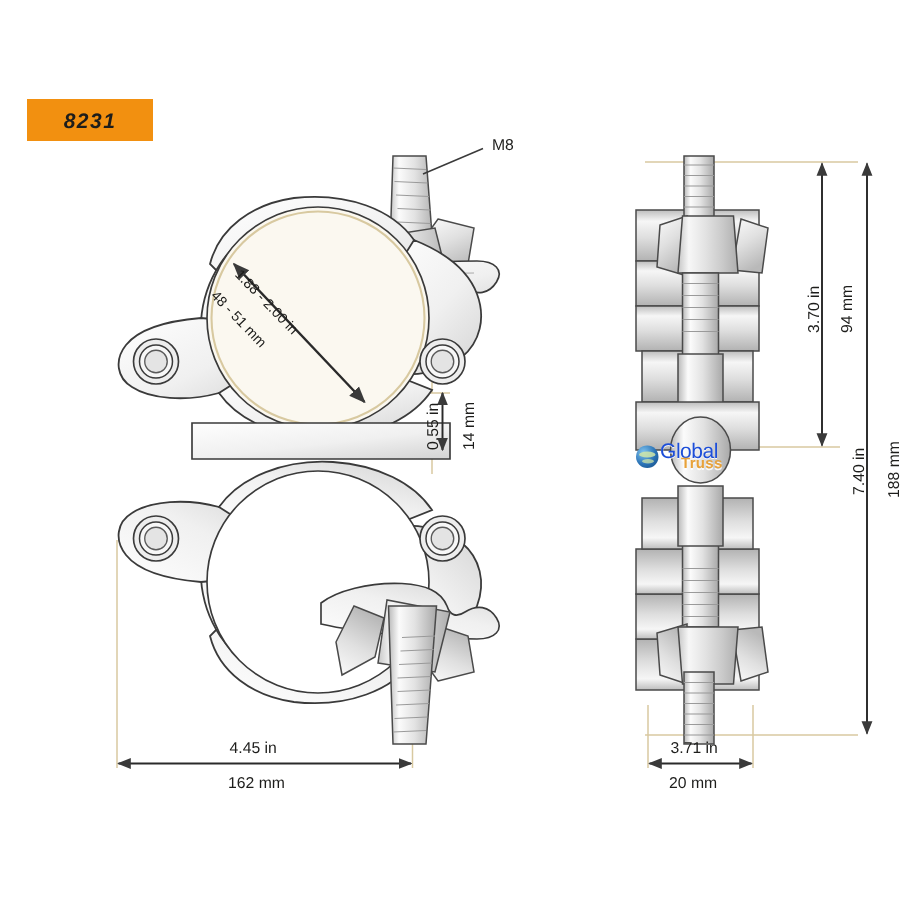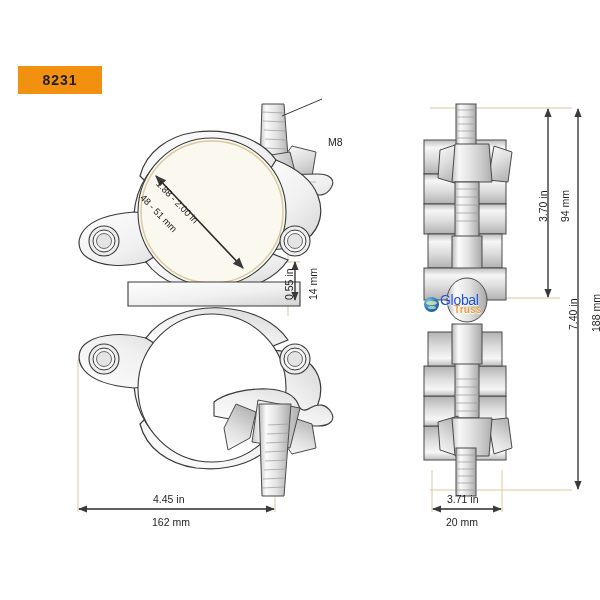--- a/index.html
+++ b/index.html
@@ -3,21 +3,21 @@
 <meta charset="utf-8">
 <style>
   html,body{margin:0;padding:0;background:#ffffff;}
   body{width:600px;height:600px;overflow:hidden;
        font-family:"Liberation Sans","DejaVu Sans",sans-serif;}
   #stage{position:relative;width:600px;height:600px;background:#ffffff;}
   #stage svg{position:absolute;left:0;top:0;}
 
   .badge{position:absolute;left:18px;top:66px;width:84px;height:28px;
          background:#f29010;display:flex;align-items:center;justify-content:center;}
-  .badge span{font-size:14px;font-weight:bold;color:#1d1d1b;letter-spacing:1px;}
+  .badge span{font-size:14px;font-weight:bold;color:#1d1d1b;letter-spacing:1px;font-style:italic;}
 
   .lbl{position:absolute;font-size:10.5px;color:#1d1d1b;white-space:nowrap;}
   .lbl.v{transform:rotate(-90deg);transform-origin:left top;}
   .lbl.d{font-size:9.5px;}
 
   .logo{position:absolute;left:424px;top:292px;display:flex;align-items:center;
         height:24px;}
   .logo .globe{width:15px;height:15px;border-radius:50%;
     background:radial-gradient(circle at 33% 30%,#7fc3ef 0%,#2a72b5 55%,#14497e 100%);
     position:relative;overflow:hidden;flex:0 0 auto;}
@@ -375,21 +375,21 @@
     </g>
     <g>
       <line x1="578" y1="109" x2="578" y2="489" stroke="#2a2a2a" stroke-width="1.3" marker-start="url(#arrStart)" marker-end="url(#arrEnd)"></line>
     </g>
   </svg>
 
   <div class="badge">
     <span>8231</span>
   </div>
 
-  <div class="lbl" style="left:328px;top:91px;margin-top:45px;">M8</div>
+  <div class="lbl" style="left:328px;top:91px;">M8</div>
 
   <div class="lbl d" style="left:162px;top:178px;
        transform:rotate(46deg);transform-origin:left top;">1.88 - 2.00 in</div>
   <div class="lbl d" style="left:146px;top:192px;
        transform:rotate(46deg);transform-origin:left top;">48 - 51 mm</div>
 
   <div class="lbl v" style="left:283px;top:300px;">0.55 in</div>
   <div class="lbl v" style="left:307px;top:300px;">14 mm</div>
 
   <div class="lbl" style="left:153px;top:493px;">4.45 in</div>

